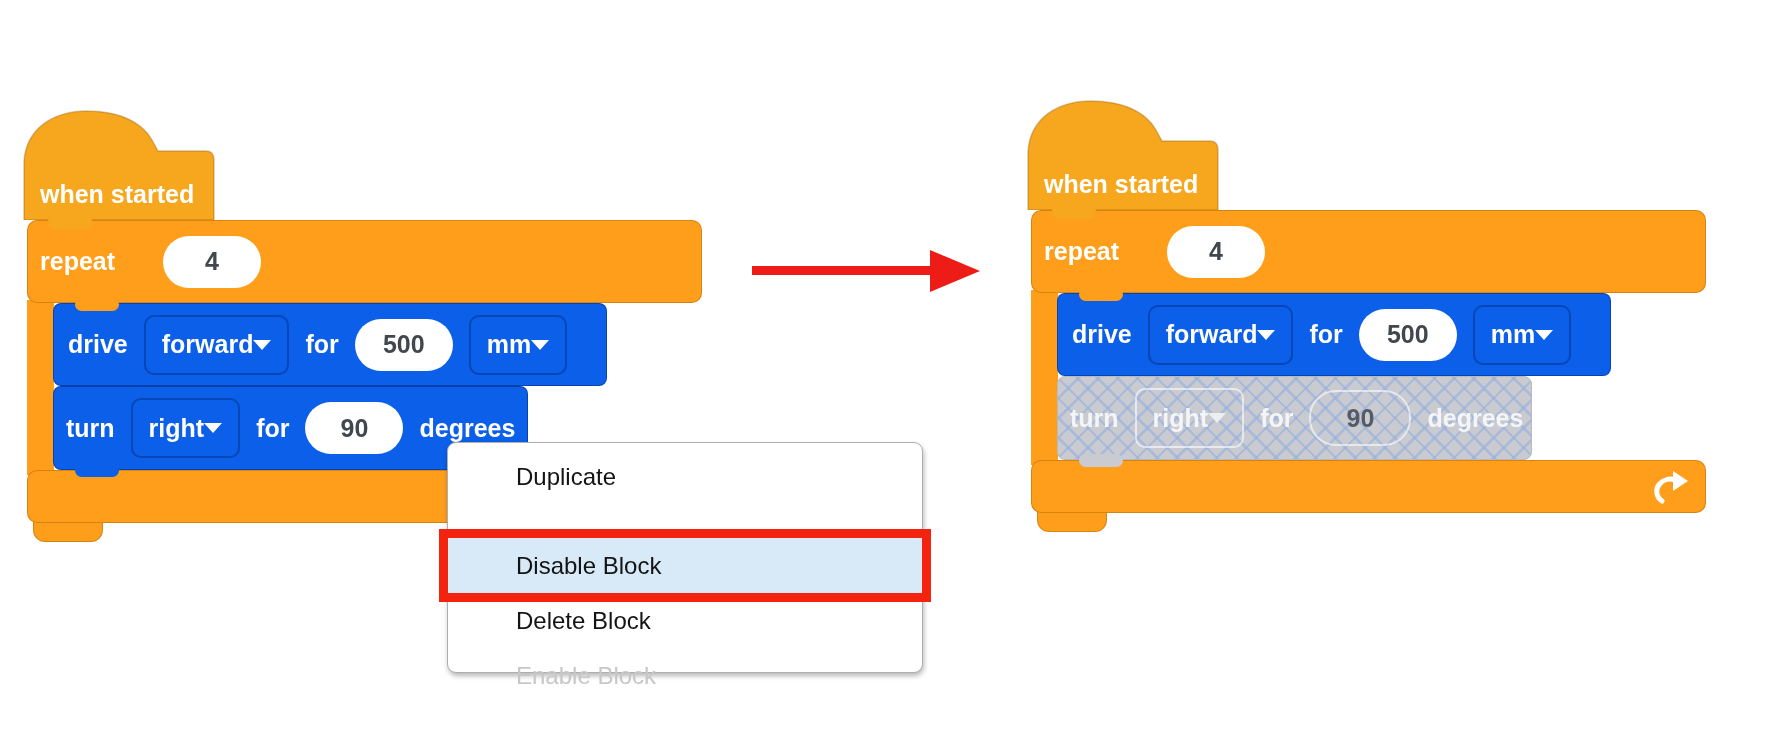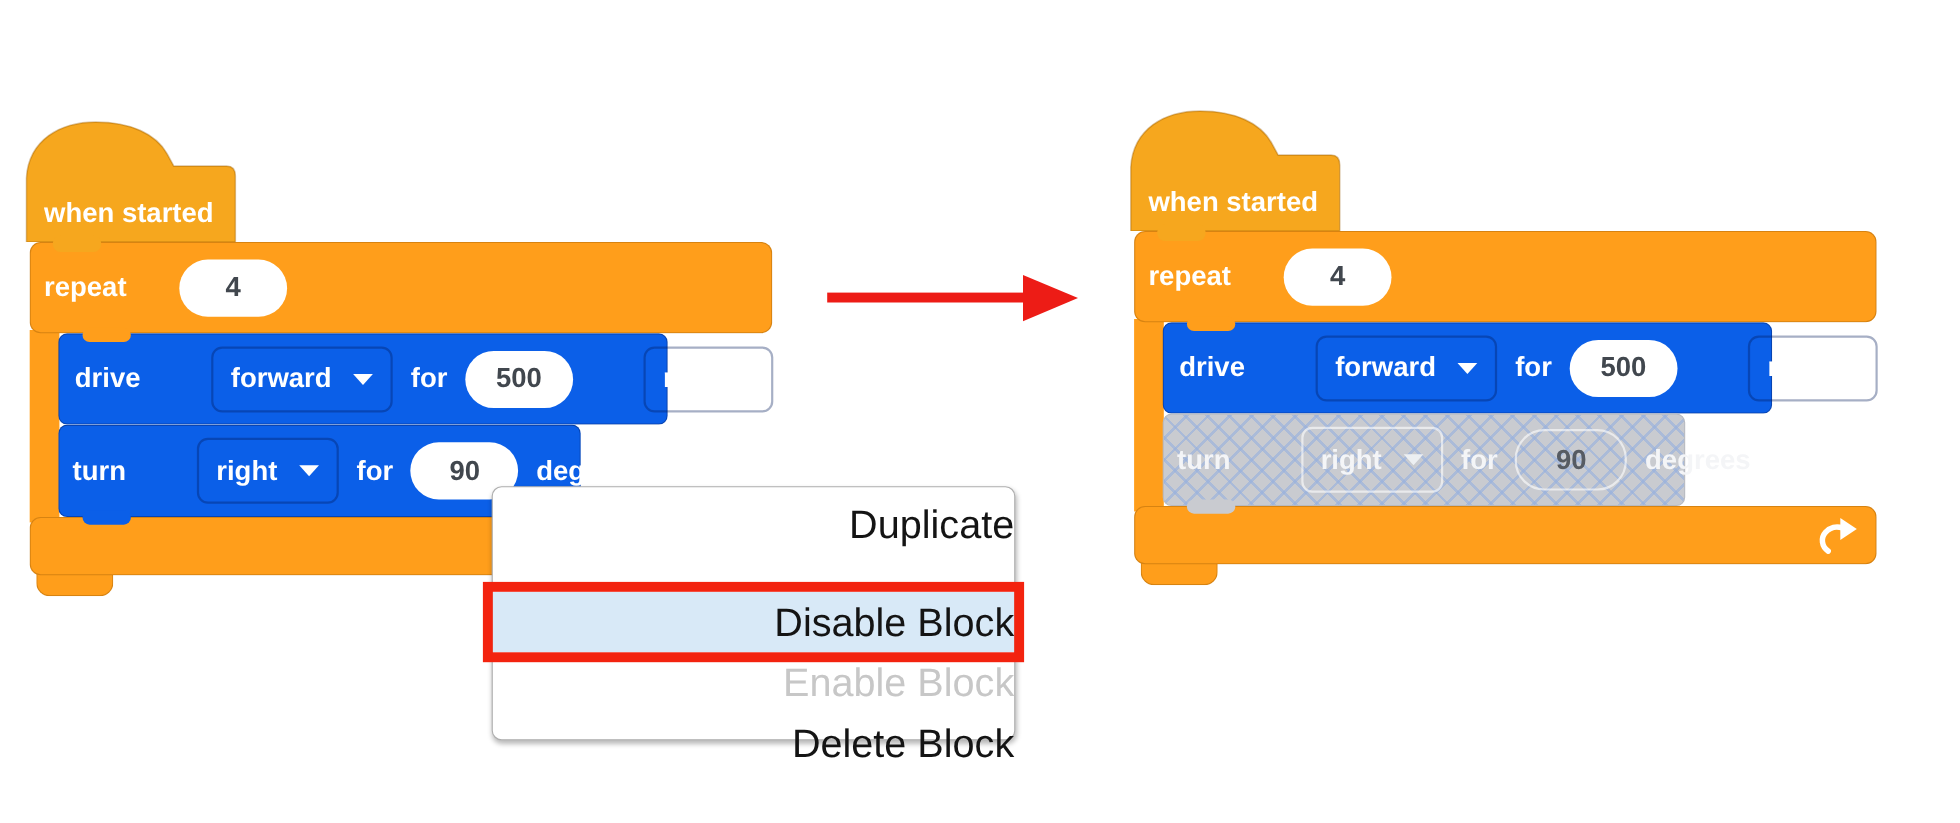--- a/index.html
+++ b/index.html
@@ -1,33 +1,33 @@
 <!DOCTYPE html>
 <html style="--hat-gold: #F6A71E; --repeat-orange: #FF9E1B; --block-blue: #0B5FE8; --disabled-gray: #C9CBD0; --hatch-blue: rgba(150,176,222,0.6); --menu-highlight: #D8E9F7; --alert-red: #F3230F; --arrow-red: #ED1C16; --number-text: #41474E;"><head>
 <meta charset="utf-8">
 <style>
   html,body{margin:0;padding:0;background:#fff;}
   #canvas{
     position:relative;width:1782px;height:748px;background:#fff;overflow:hidden;
     font-family:"Liberation Sans", sans-serif;
   }
   
-  .abs{position:absolute;box-sizing:border-box;text-align:right;}
+  .abs{position:absolute;box-sizing:border-box;}
   .blocktext{color:#fff;font-weight:bold;font-size:25px;white-space:nowrap;}
   .hat-wrap{width:192px;height:110px;z-index:2;}
   .hat-wrap svg{position:absolute;left:0;top:0;}
   .hat-label{position:absolute;left:17px;top:70px;}
   .bump{border-radius:7px;z-index:3;}
   .bar{border-radius:10px;border:1px solid rgba(140,80,0,.35);z-index:1;
        display:flex;align-items:center;gap:32px;}
   .orange{background:var(--repeat-orange);}
   .cmd{border-radius:8px;background:var(--block-blue);border:1px solid rgba(0,20,80,.35);
        display:flex;align-items:center;z-index:2;}
-  .dropdown{display:flex;align-items:center;gap:20px;height:56px;padding:0 16px;
-            border:2px solid rgba(0,25,90,.35);border-radius:10px;color:#fff;margin-left:48px;}
+  .dropdown{display:flex;align-items:center;gap:0;height:56px;padding:0 16px;
+            border:2px solid rgba(0,25,90,.35);border-radius:10px;color:#fff;}
   .caret{width:0;height:0;border-left:9px solid transparent;border-right:9px solid transparent;
          border-top:10px solid #fff;}
   .oval{min-width:70px;height:52px;padding:0 14px;border-radius:27px;background:#fff;
         color:#41474E;font-weight:bold;font-size:25px;display:flex;align-items:center;
         justify-content:center;}
   .arm{z-index:0;}
   .stacktab{border-radius:0 0 12px 12px;border:1px solid rgba(140,80,0,.35);border-top:none;z-index:0;}
   
   .cmd.disabled{
     background-color:var(--disabled-gray);
@@ -38,21 +38,21 @@
   }
   .cmd.disabled .blocktext{color:#f4f5f7;}
   .cmd.disabled .dropdown{border-color:rgba(255,255,255,.6);}
   .cmd.disabled .caret{border-top-color:#eceff2;}
   .cmd.disabled .oval{background:transparent;border:2px solid rgba(255,255,255,.6);color:#565B63;}
   .bump.disabled{background:var(--disabled-gray);}
   
   .menu{left:447px;top:442px;width:476px;height:231px;background:#fff;
         border:1px solid #aeaeae;border-radius:9px;z-index:10;
         box-shadow:1px 3px 5px rgba(0,0,0,.28);padding-top:6px;}
-  .menu-item{height:55px;line-height:55px;font-size:36px;color:#141414;
+  .menu-item{height:55px;line-height:55px;padding-left:68px;font-size:24px;color:#141414;
              white-space:nowrap;}
   .menu-item.highlighted{background:var(--menu-highlight);outline:9px solid var(--alert-red);margin-top:34px;}
   .menu-item.disabled{color:#c7c7c7;}
   
   .arrow-shaft{left:752px;top:266px;width:183px;height:9px;background:var(--arrow-red);z-index:4;}
   .arrow-head{left:930px;top:250px;width:0;height:0;border-top:21px solid transparent;
               border-bottom:21px solid transparent;border-left:50px solid var(--arrow-red);z-index:4;}
   .loop-icon{position:absolute;right:16px;top:9px;}
 </style>
 </head>
@@ -104,22 +104,22 @@
   <div class="abs bump" style="left:75px;top:464px;width:44px;height:13px;background:var(--block-blue);"></div>
   <div class="abs bar orange" style="left:27px;top:470px;width:675px;height:53px;"></div>
   <div class="abs stacktab orange" style="left:33px;top:520px;width:70px;height:22px;"></div>
 
   <div class="abs arrow-shaft"></div>
   <div class="abs arrow-head"></div>
 
   <div class="abs menu">
     <div class="menu-item">Duplicate</div>
     <div class="menu-item highlighted">Disable Block</div>
+    <div class="menu-item">Delete Block</div>
     <div class="menu-item disabled">Enable Block</div>
-    <div class="menu-item">Delete Block</div>
   </div>
 
   <div class="abs hat-wrap" style="left:1027px;top:100px;">
     <svg width="192" height="110" viewBox="0 0 192 110">
       <path d="M1 110 L1 52 C3 17 32 1 64 1 C96 1 119 12 129 30 L135 41 L183 41 Q191 41 191 50 L191 110 Z" fill="var(--hat-gold)" stroke="rgba(150,90,0,.35)" stroke-width="1.5"></path>
     </svg>
     <span class="hat-label blocktext">when started</span>
   </div>
   <div class="abs bump" style="left:1052px;top:204px;width:44px;height:15px;background:var(--hat-gold);"></div>
 

